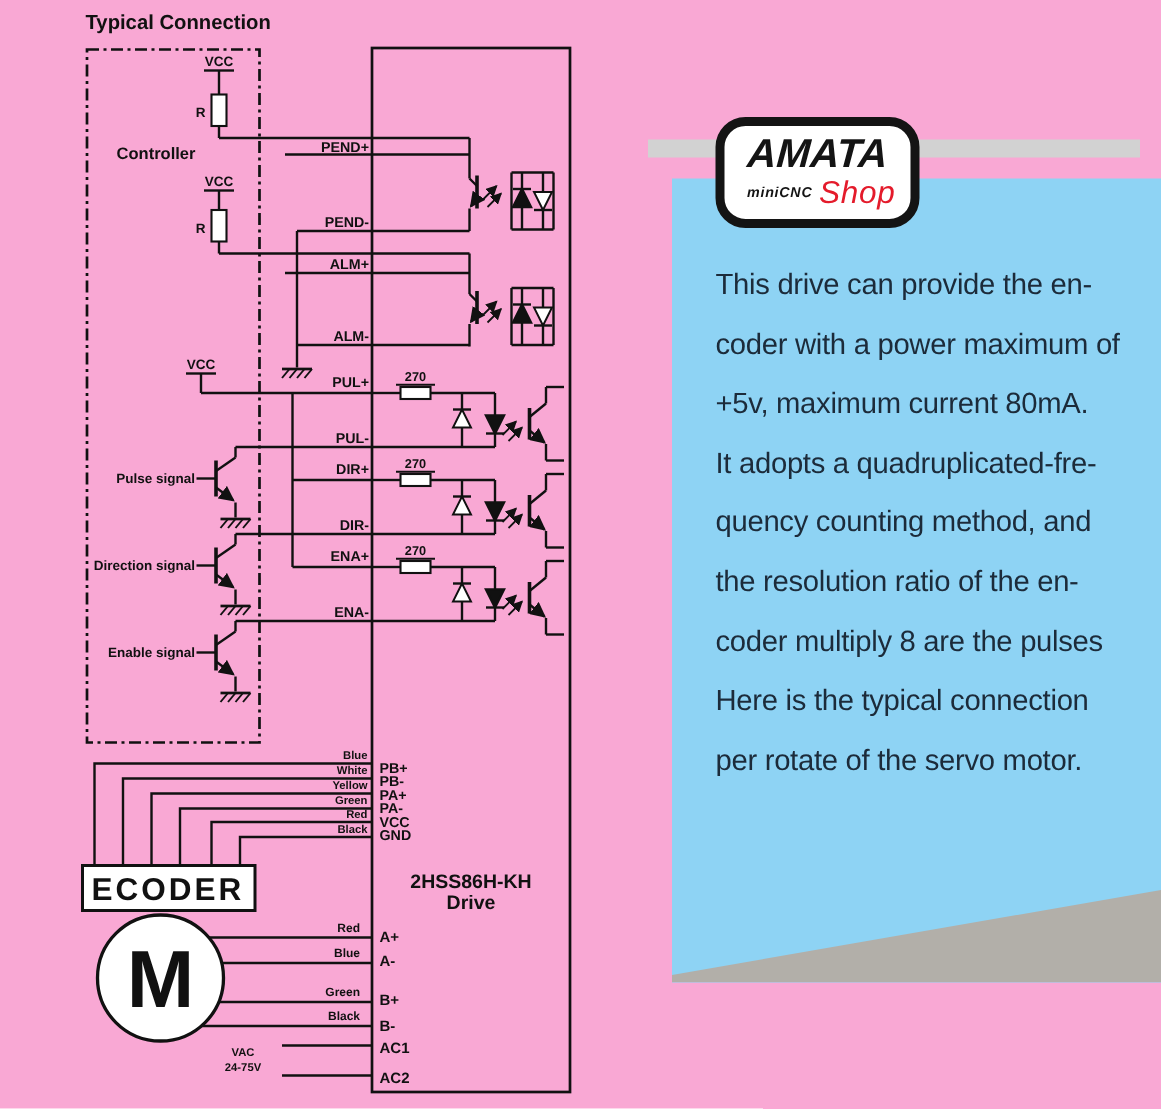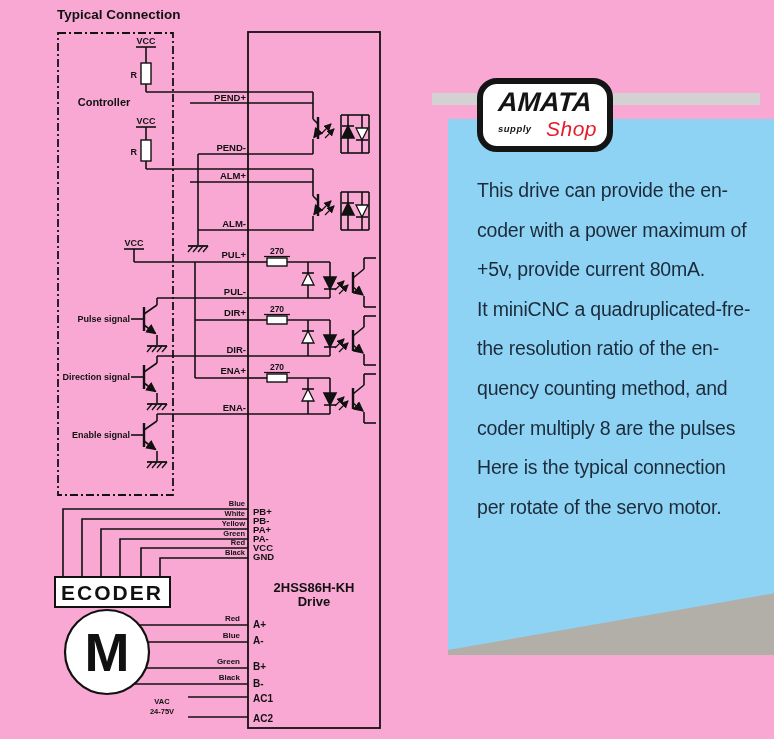--- a/index.html
+++ b/index.html
@@ -234,29 +234,29 @@
   <text x="162" y="714" font-size="7.5" text-anchor="middle">24-75V</text>
 </svg>
 
 <div class="gray-bar"></div>
 
 <div class="info-panel">
   <div class="wedge"></div>
   <div class="info-text">
     <div>This drive can provide the en-</div>
     <div>coder with a power maximum of</div>
-    <div>+5v, provide current 80mA.</div>
-    <div>It miniCNC a quadruplicated-fre-</div>
+    <div>+5v, maximum current 80mA.</div>
+    <div>It adopts a quadruplicated-fre-</div>
+    <div>quency counting method, and</div>
     <div>the resolution ratio of the en-</div>
-    <div>quency counting method, and</div>
     <div>coder multiply 8 are the pulses</div>
     <div>Here is the typical connection</div>
     <div>per rotate of the servo motor.</div>
   </div>
 </div>
 
 <div class="logo">
   <div class="logo-brand">AMATA</div>
-  <div class="logo-sub">supply</div>
+  <div class="logo-sub">miniCNC</div>
   <div class="logo-shop">Shop</div>
 </div>
 
 </div>
 
 </body></html>

